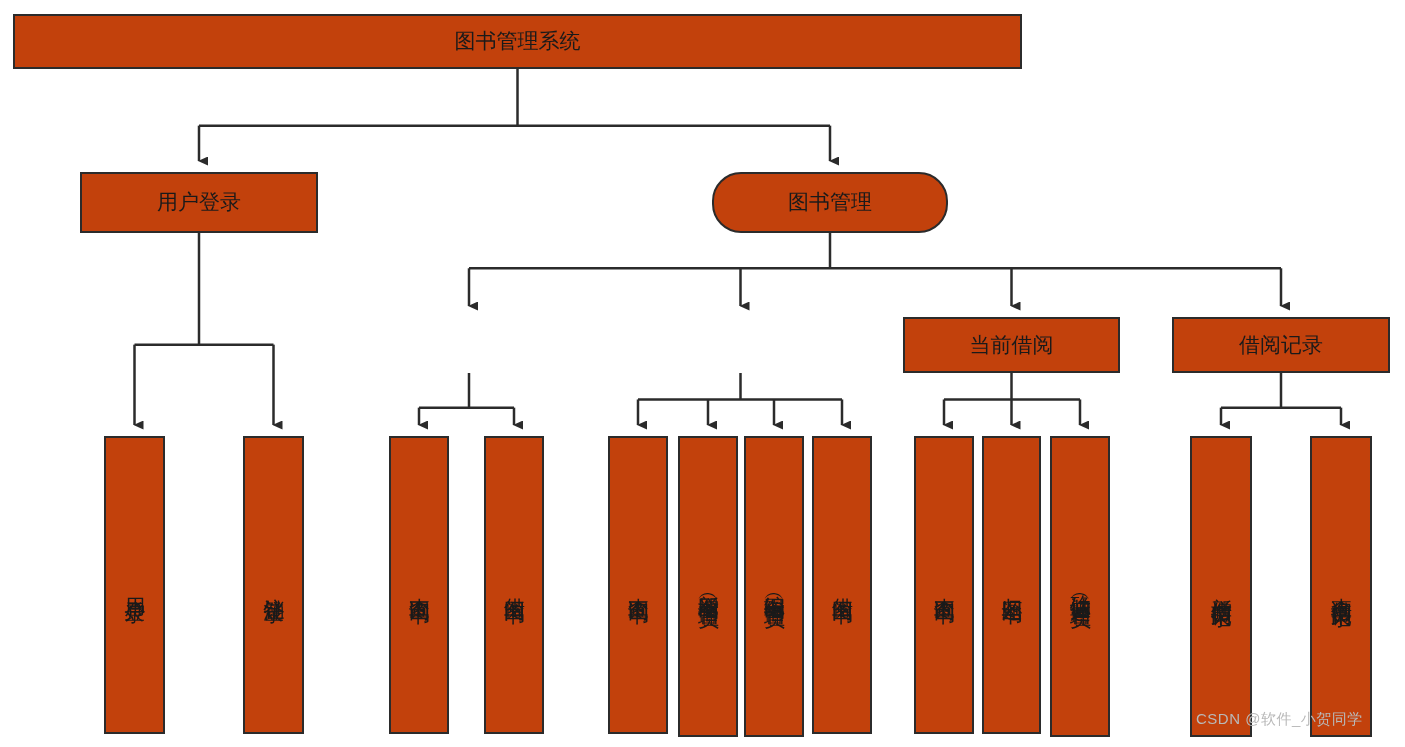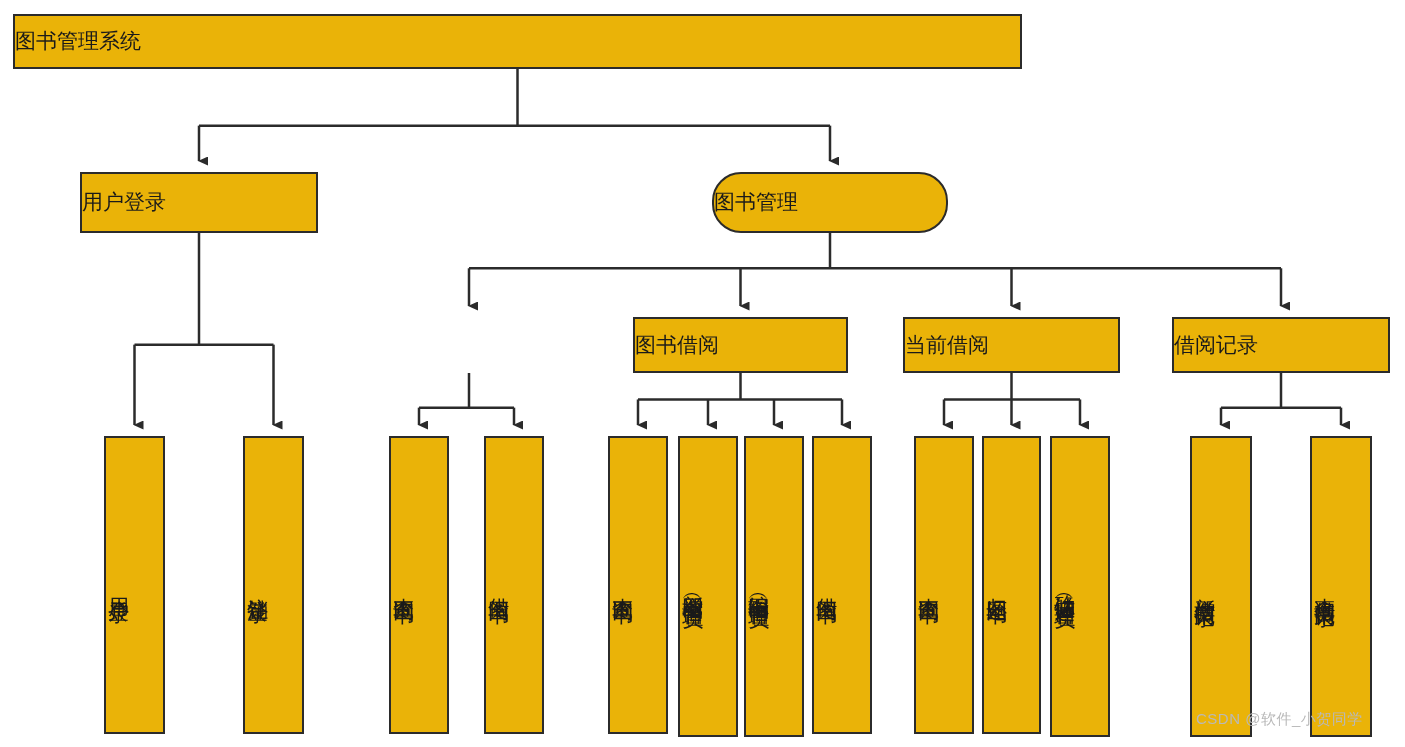--- a/index.html
+++ b/index.html
@@ -23,24 +23,24 @@
     position: absolute;
     left: 0;
     top: 0;
     width: 1405px;
     height: 747px;
   }
   .node-box {
     position: absolute;
     box-sizing: border-box;
     border: 2px solid #2b2b2b;
-    background: #eab308;
+    background: #c2410c;
     display: flex;
     align-items: center;
-    justify-content: flex-start;
+    justify-content: center;
     overflow: hidden;
   }
   .node-label {
     color: #1a1a1a;
     line-height: 1.18;
     text-align: center;
     white-space: pre;
   }
   .node-box.horizontal .node-label {
     writing-mode: horizontal-tb;
@@ -113,23 +113,20 @@
     <span class="node-label">图书管理系统</span>
   </div>
 
   <div class="node-box horizontal" style="left:80px;top:172px;width:238px;height:61px;">
     <span class="node-label">用户登录</span>
   </div>
   <div class="node-box horizontal" style="left:712px;top:172px;width:236px;height:61px;border-radius:29px;">
     <span class="node-label">图书管理</span>
   </div>
 
-  <div class="node-box horizontal" style="left:633px;top:317px;width:215px;height:56px;">
-    <span class="node-label">图书借阅</span>
-  </div>
   <div class="node-box horizontal" style="left:1172px;top:317px;width:218px;height:56px;">
     <span class="node-label">借阅记录</span>
   </div>
   <div class="node-box horizontal" style="left:903px;top:317px;width:217px;height:56px;">
     <span class="node-label">当前借阅</span>
   </div>
 
   <div class="node-box vertical" style="left:104px;top:436px;width:61px;height:298px;">
     <span class="node-label">用户登录</span>
   </div>

